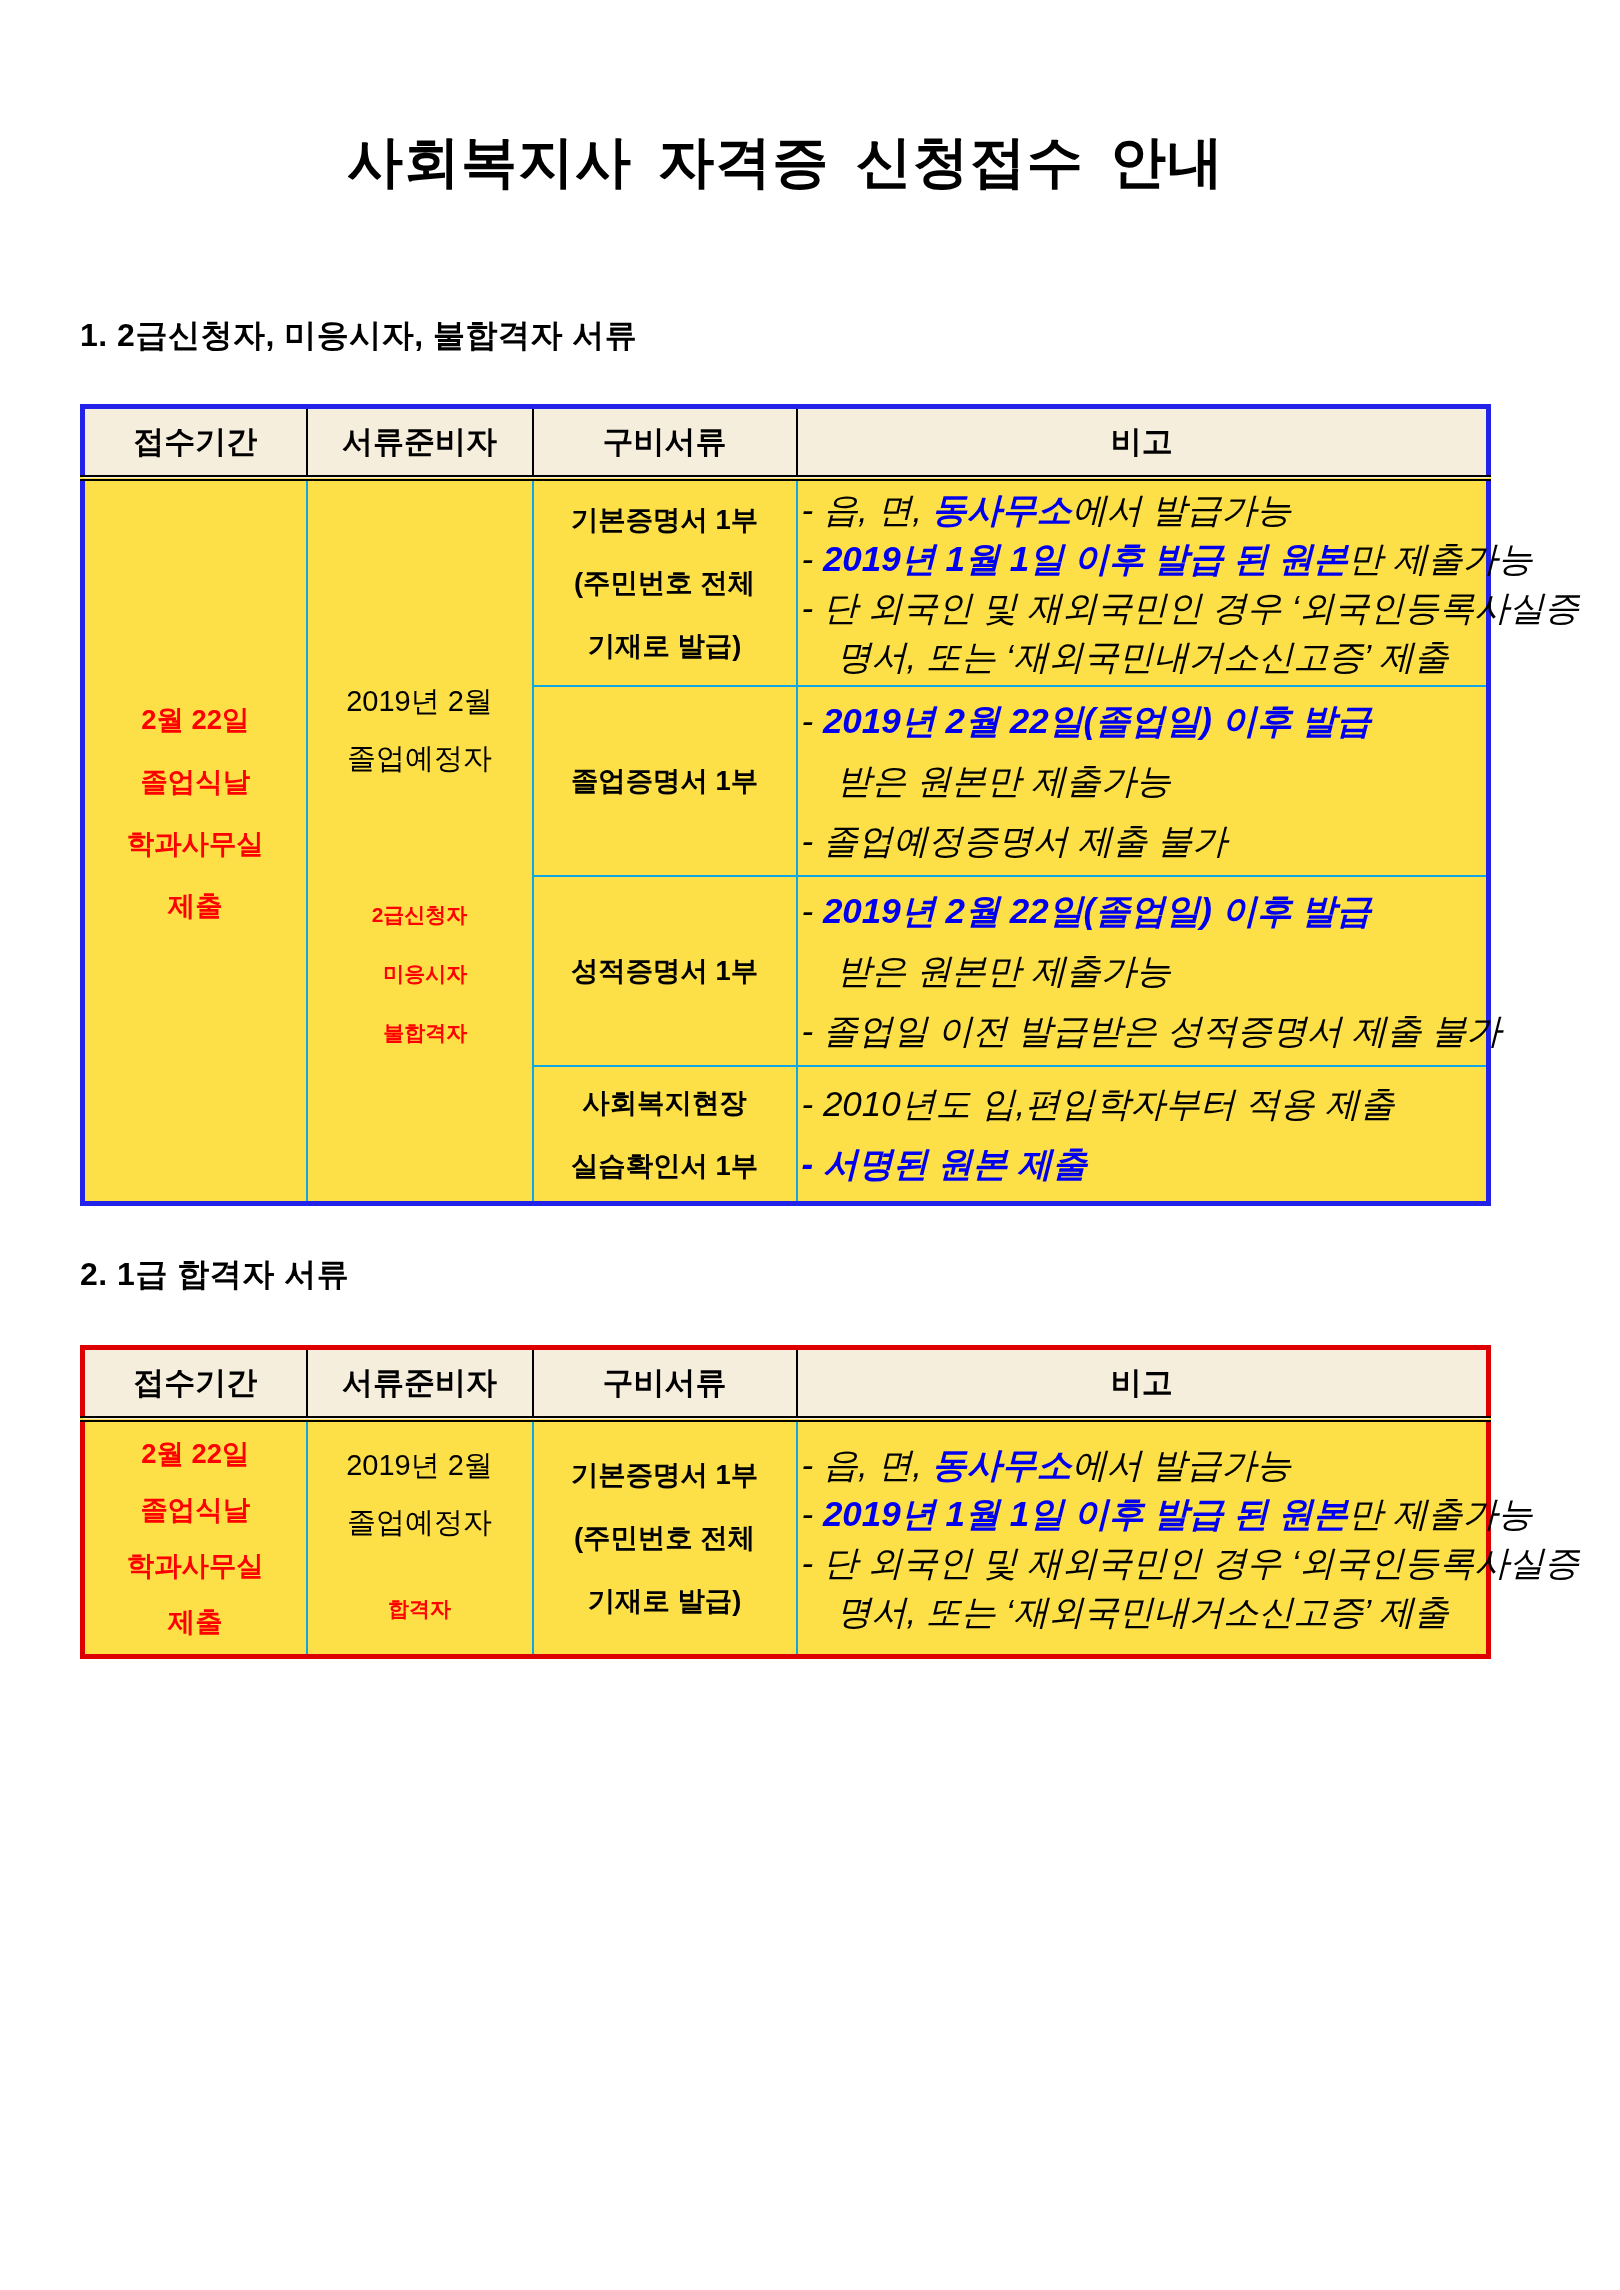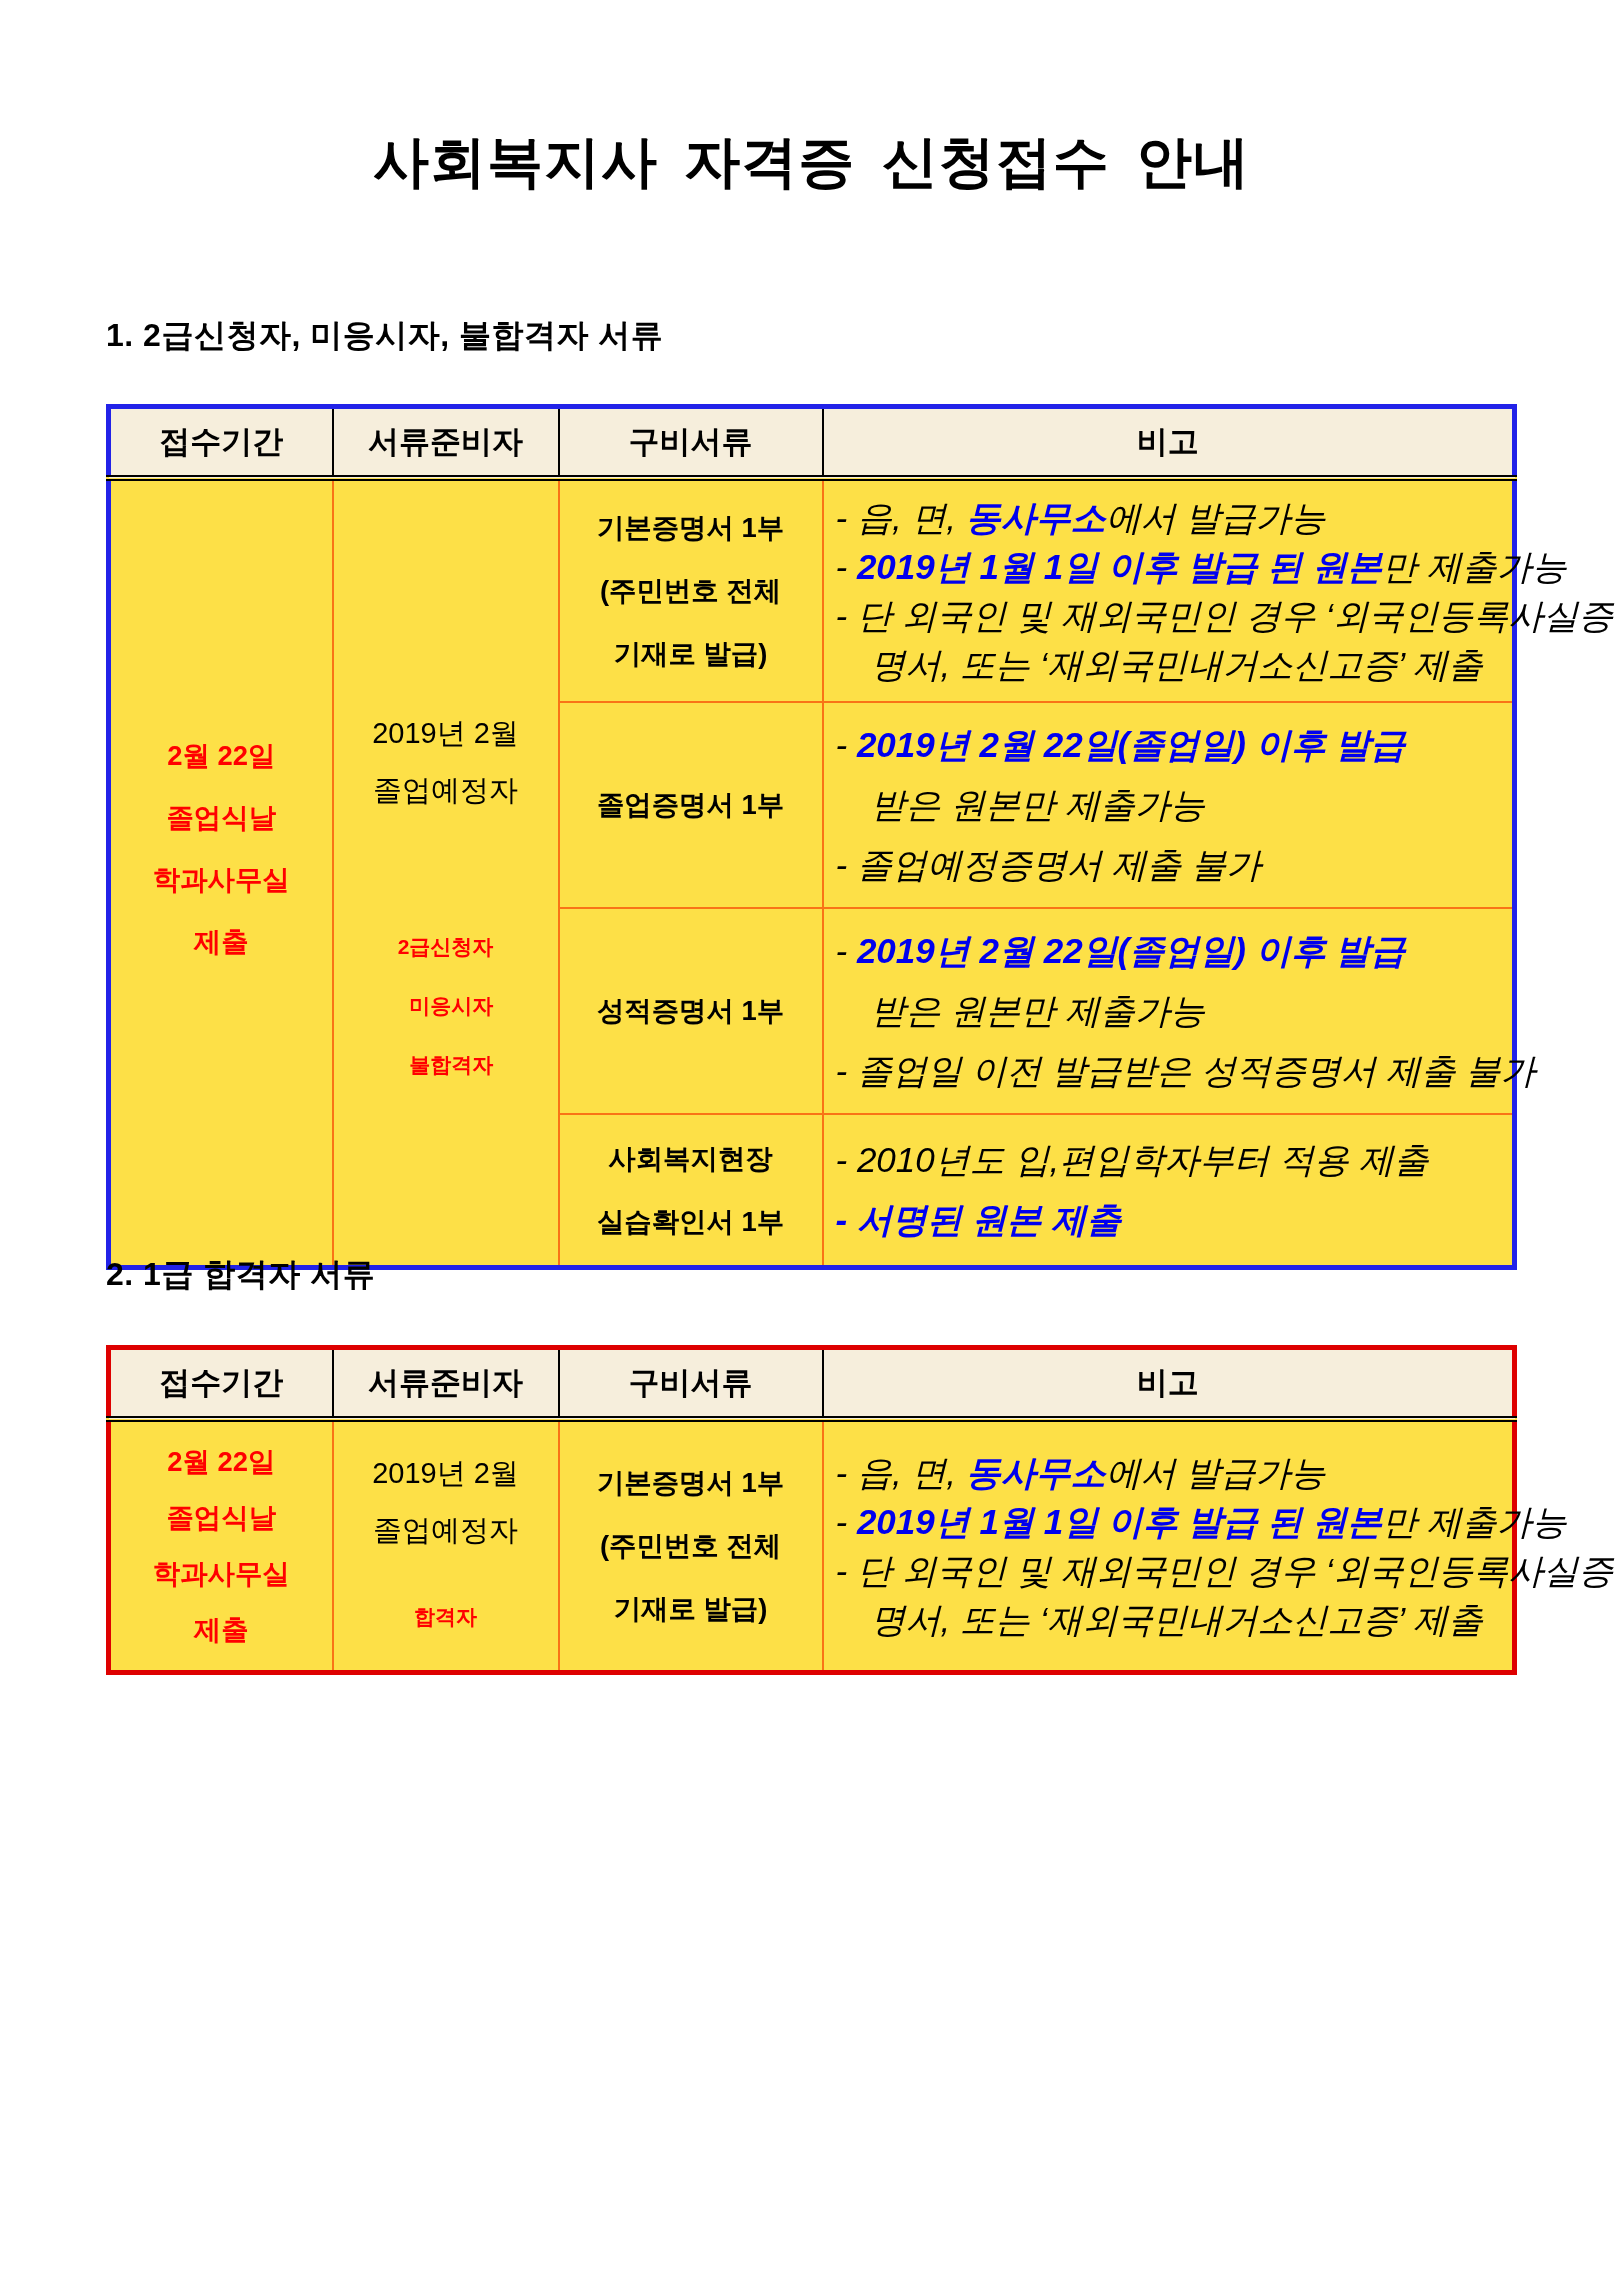--- a/index.html
+++ b/index.html
@@ -4,21 +4,21 @@
 <style>
   * { box-sizing: border-box; }
   html, body { margin: 0; padding: 0; }
   body {
     width: 1620px; height: 2291px;
     background: #ffffff;
     position: relative;
     font-family: "Liberation Sans", sans-serif;
     color: #000000;
   }
-  .abs { position: absolute; left: 106px; width: 1411px; }
+  .abs { position: absolute; left: 80px; width: 1411px; }
 
   #doc-title {
     top: 125px;
     text-align: center;
     font-size: 56px;
     font-weight: 700;
     letter-spacing: 1px;
     word-spacing: 9.8px;
   }
   .section-heading {
@@ -43,24 +43,24 @@
   .doc-table th {
     background: #F6EEDC;
     border: 2px solid #000;
     border-bottom: 6.9px double #000;
     font-size: 31px;
     font-weight: 700;
     height: 71px;
     padding: 0;
   }
   .doc-table td {
-    border: 2px solid #f97316;
+    border: 2px solid #0ea5e9;
     vertical-align: middle;
     font-size: 27.4px;
-    padding: 12px;
+    padding: 4px;
   }
 
   
   .period-cell {
     text-align: center;
     color: #FF0000;
     font-weight: 700;
     font-size: 29px;
     line-height: 62px;
   }

